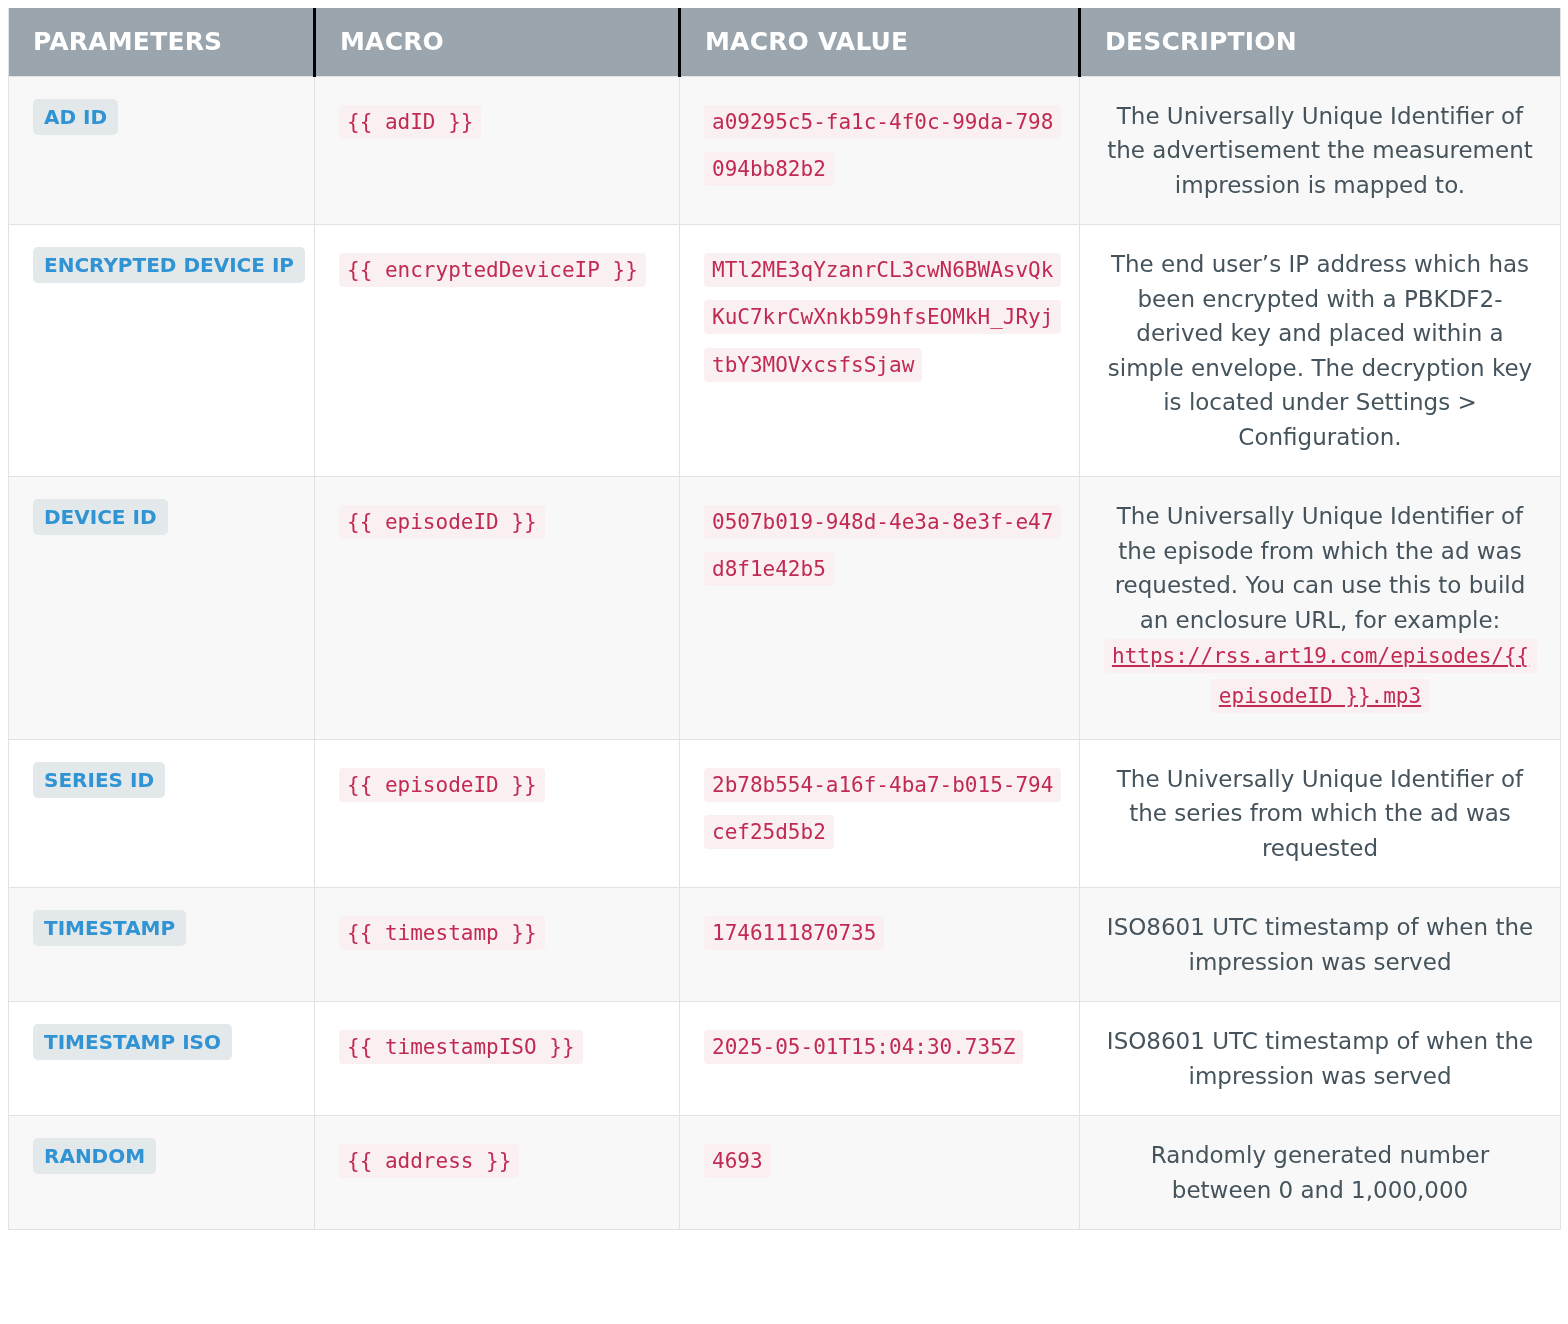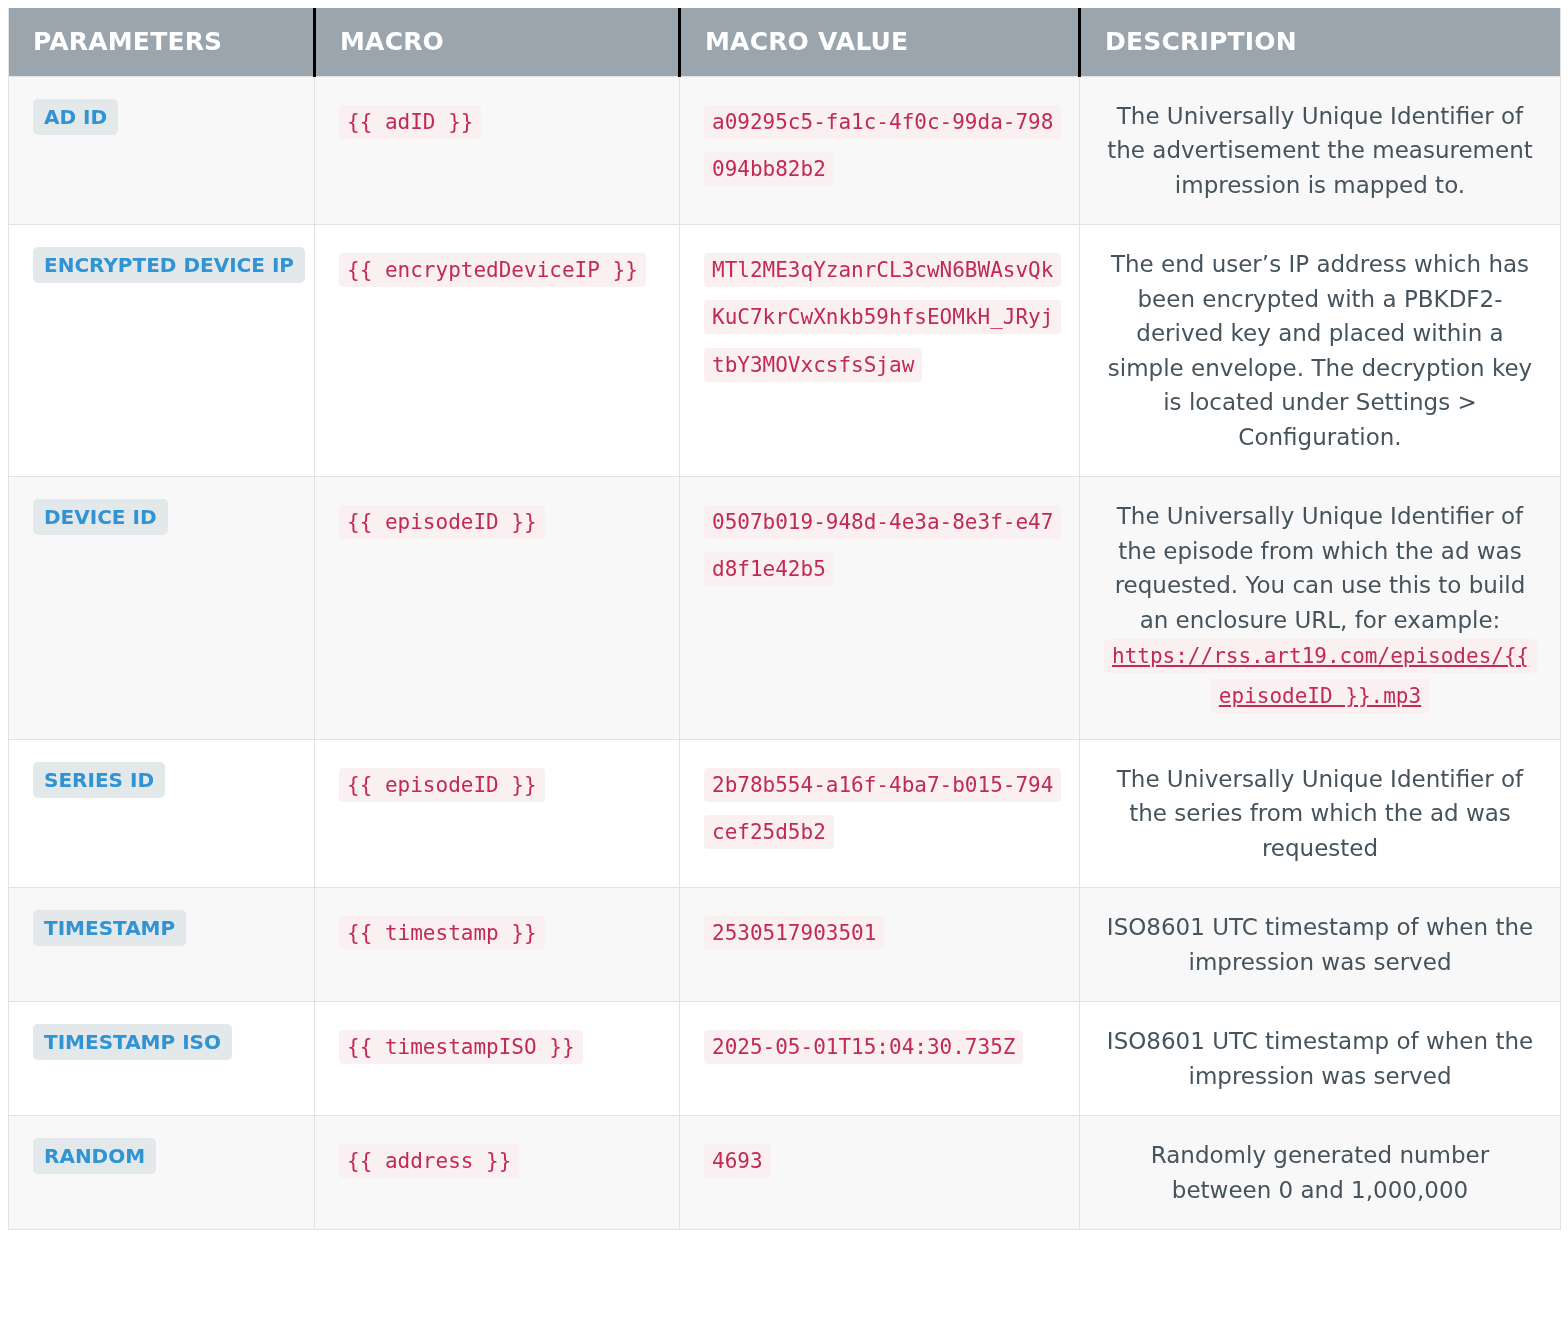--- a/index.html
+++ b/index.html
@@ -127,21 +127,21 @@
         </tr>
         <tr>
           <td class="param-cell"><span class="badge">SERIES ID</span></td>
           <td class="macro-cell"><code class="chip">{{ episodeID }}</code></td>
           <td class="sample-cell"><code class="chip">2b78b554-a16f-4ba7-b015-794cef25d5b2</code></td>
           <td class="desc-cell"><p class="desc-text"><span>The Universally Unique Identifier of the series from which the ad was requested</span></p></td>
         </tr>
         <tr>
           <td class="param-cell"><span class="badge">TIMESTAMP</span></td>
           <td class="macro-cell"><code class="chip">{{ timestamp }}</code></td>
-          <td class="sample-cell"><code class="chip">2530517903501</code></td>
+          <td class="sample-cell"><code class="chip">1746111870735</code></td>
           <td class="desc-cell"><p class="desc-text"><span>ISO8601 UTC timestamp of when the impression was served</span></p></td>
         </tr>
         <tr>
           <td class="param-cell"><span class="badge">TIMESTAMP ISO</span></td>
           <td class="macro-cell"><code class="chip">{{ timestampISO }}</code></td>
           <td class="sample-cell"><code class="chip">2025-05-01T15:04:30.735Z</code></td>
           <td class="desc-cell"><p class="desc-text"><span>ISO8601 UTC timestamp of when the impression was served</span></p></td>
         </tr>
         <tr>
           <td class="param-cell"><span class="badge">RANDOM</span></td>

